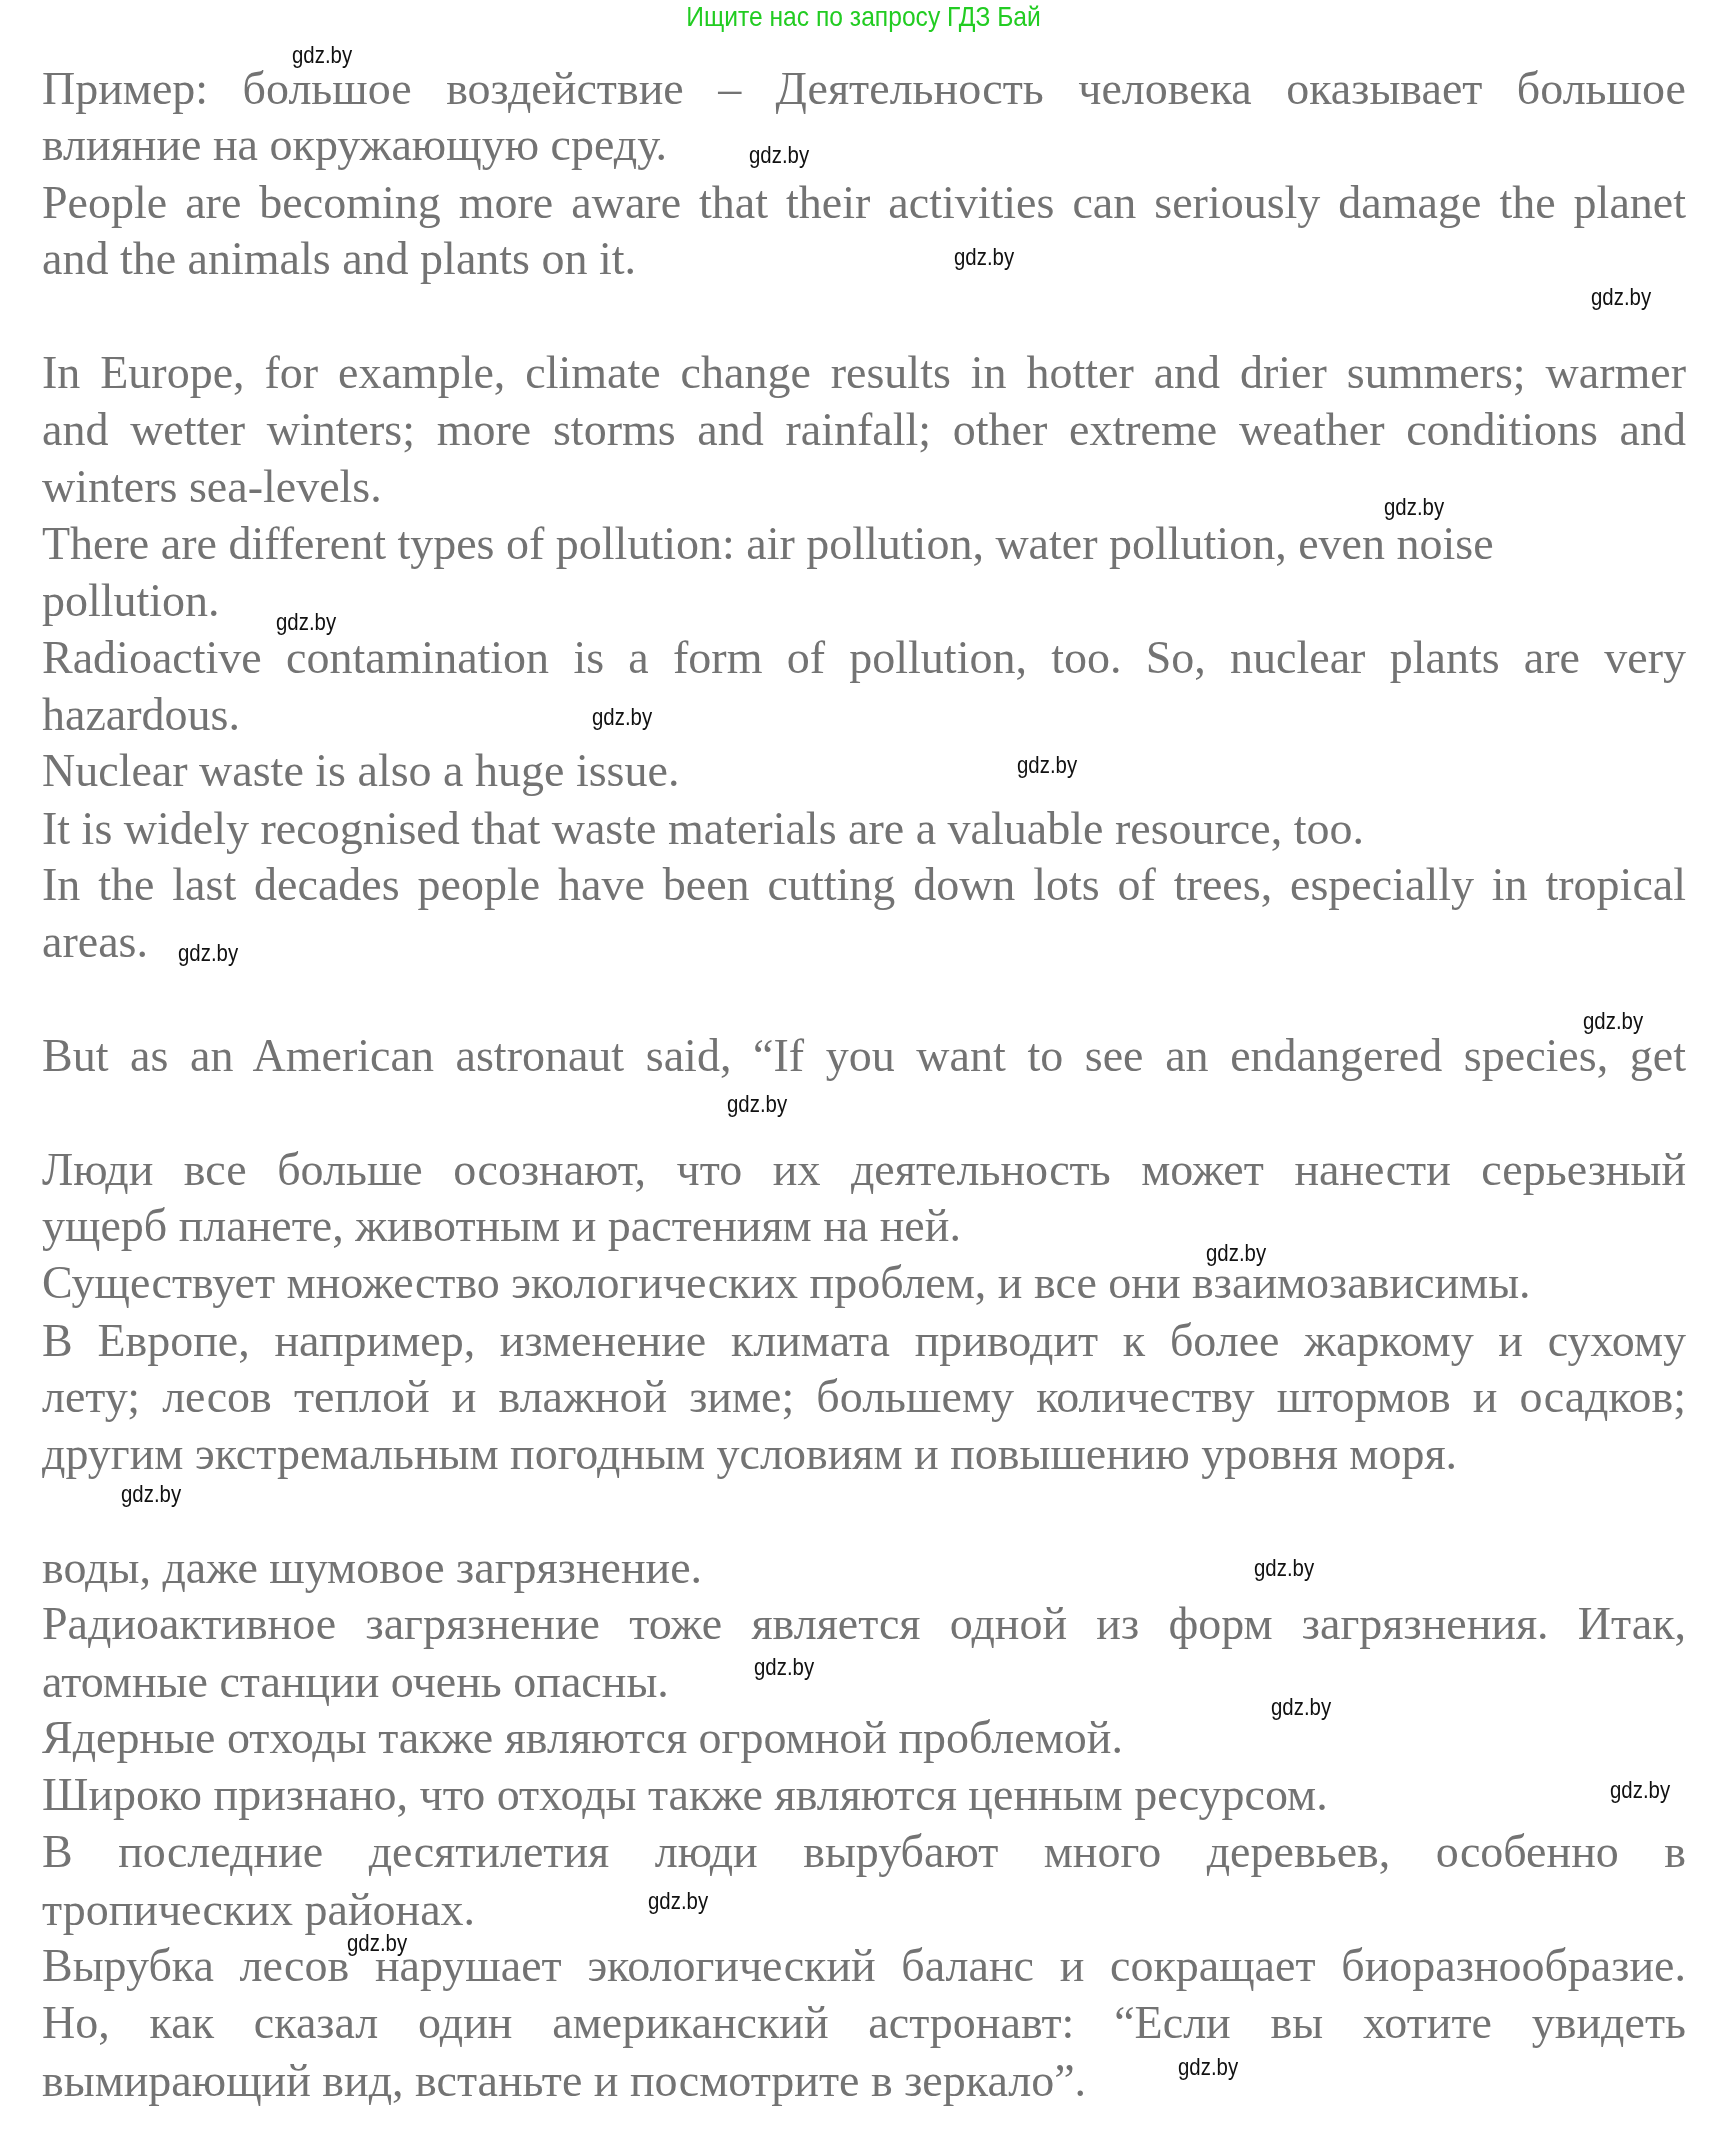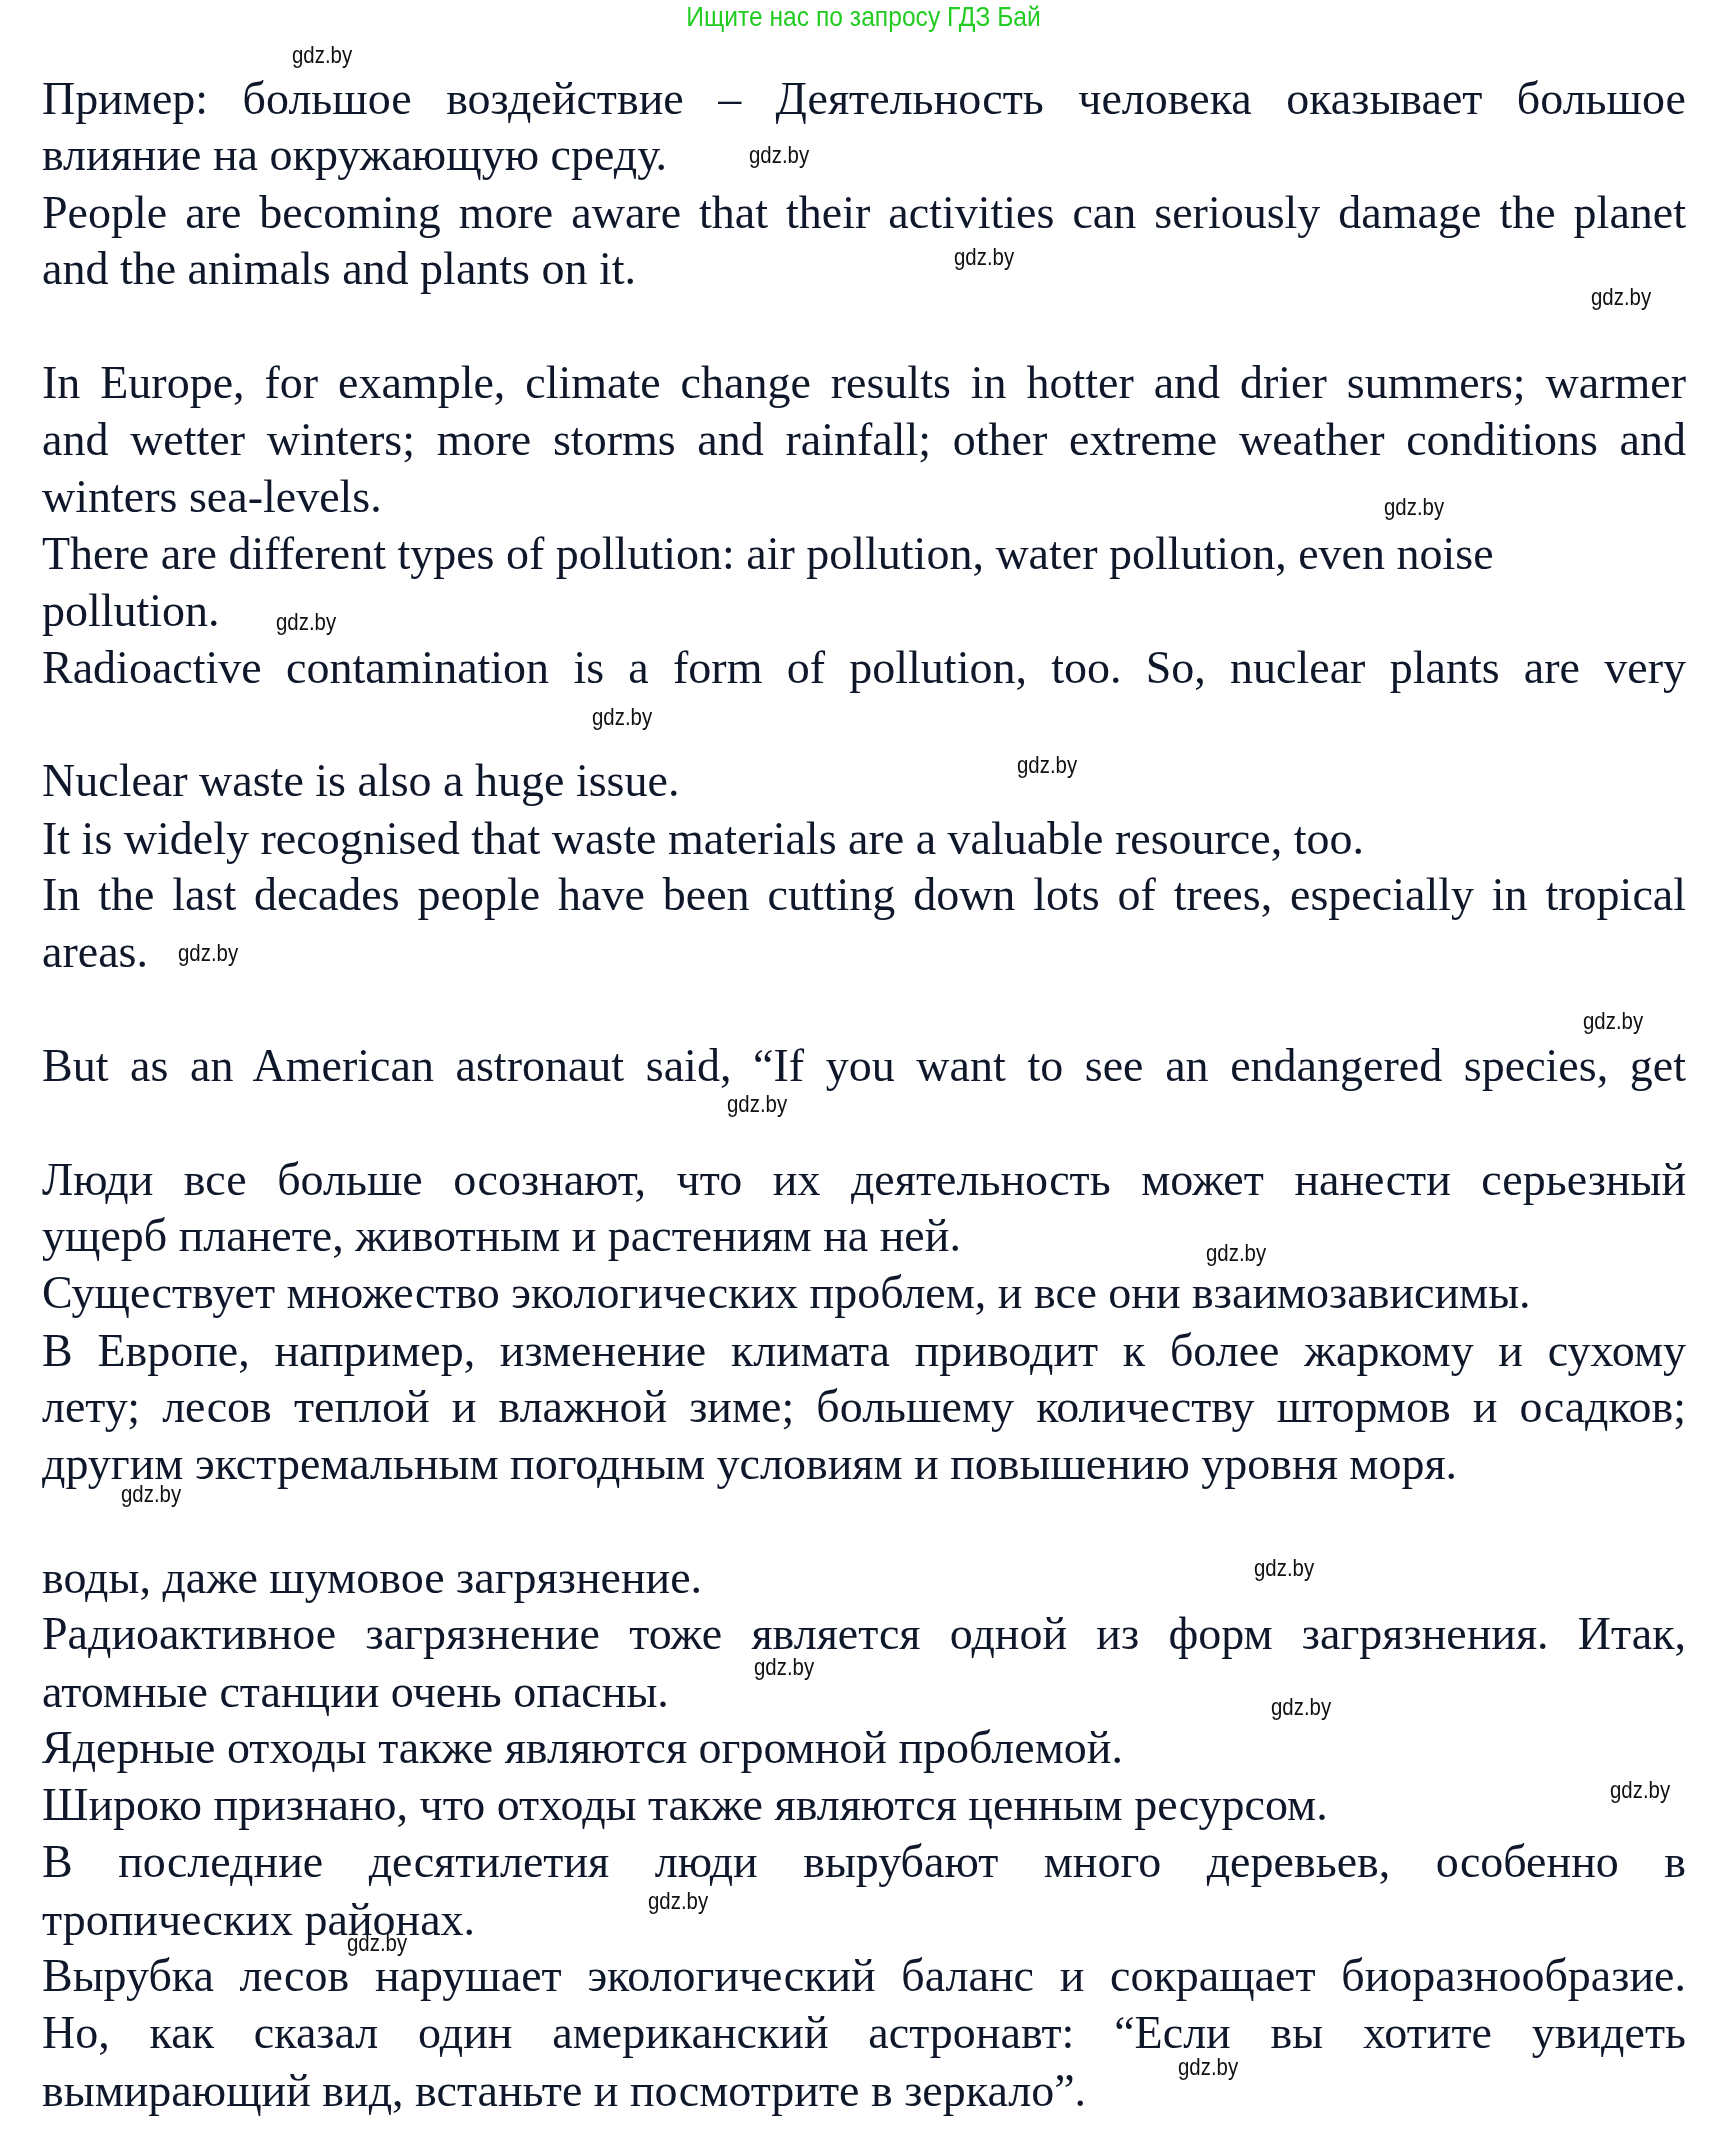--- a/index.html
+++ b/index.html
@@ -12,21 +12,21 @@
   .footer {
     position: absolute; left: 0; top: 2109px; width: 1727px; height: 34px;
     text-align: center; font-family: "Liberation Sans", sans-serif;
     font-size: 28px; line-height: 34px; white-space: pre;
     transform: scaleX(0.88); transform-origin: center;
   }
   .doc { position: absolute; left: 0; top: 0; width: 1727px; height: 2146px; }
   .line {
     position: absolute; left: 42px; width: 1644px; height: 56px;
     font-family: "Liberation Serif", serif; font-size: 46px; line-height: 56px;
-    color: #0f172a; white-space: nowrap; overflow: visible; margin-top: 10px;
+    color: #737373; white-space: nowrap; overflow: visible;
   }
   .line .t { display: inline-block; transform-origin: left center; }
   .line.j { text-align: justify; text-align-last: justify; white-space: normal; }
   .line.j .t { display: block; width: 100%; }
   .wm {
     position: absolute; font-family: "Liberation Sans", sans-serif;
     font-size: 24px; line-height: 27px; color: #111111; white-space: nowrap;
     transform: scaleX(0.85); transform-origin: left center;
   }
 </style>
@@ -52,20 +52,21 @@
     </div>
   <div class="line j" style="top:402px">
       <span class="t">and wetter winters; more storms and rainfall; other extreme weather conditions and</span>
     </div>
   <div class="line" style="top:459px"><span class="t">winters sea-levels.</span></div>
   <div class="line" style="top:516px"><span class="t">There are different types of pollution: air pollution, water pollution, even noise</span></div>
   <div class="line" style="top:573px"><span class="t">pollution.</span></div>
   <div class="line j" style="top:630px">
       <span class="t">Radioactive contamination is a form of pollution, too. So, nuclear plants are very</span>
     </div>
+  <div class="line" style="top:687px"><span class="t">hazardous.</span></div>
   <div class="line" style="top:743px"><span class="t">Nuclear waste is also a huge issue.</span></div>
   <div class="line" style="top:801px"><span class="t">It is widely recognised that waste materials are a valuable resource, too.</span></div>
   <div class="line j" style="top:857px">
       <span class="t">In the last decades people have been cutting down lots of trees, especially in tropical</span>
     </div>
   <div class="line" style="top:914px"><span class="t">areas.</span></div>
   <div class="line j" style="top:1028px">
       <span class="t">But as an American astronaut said, “If you want to see an endangered species, get</span>
     </div>
   <div class="line j" style="top:1142px">

